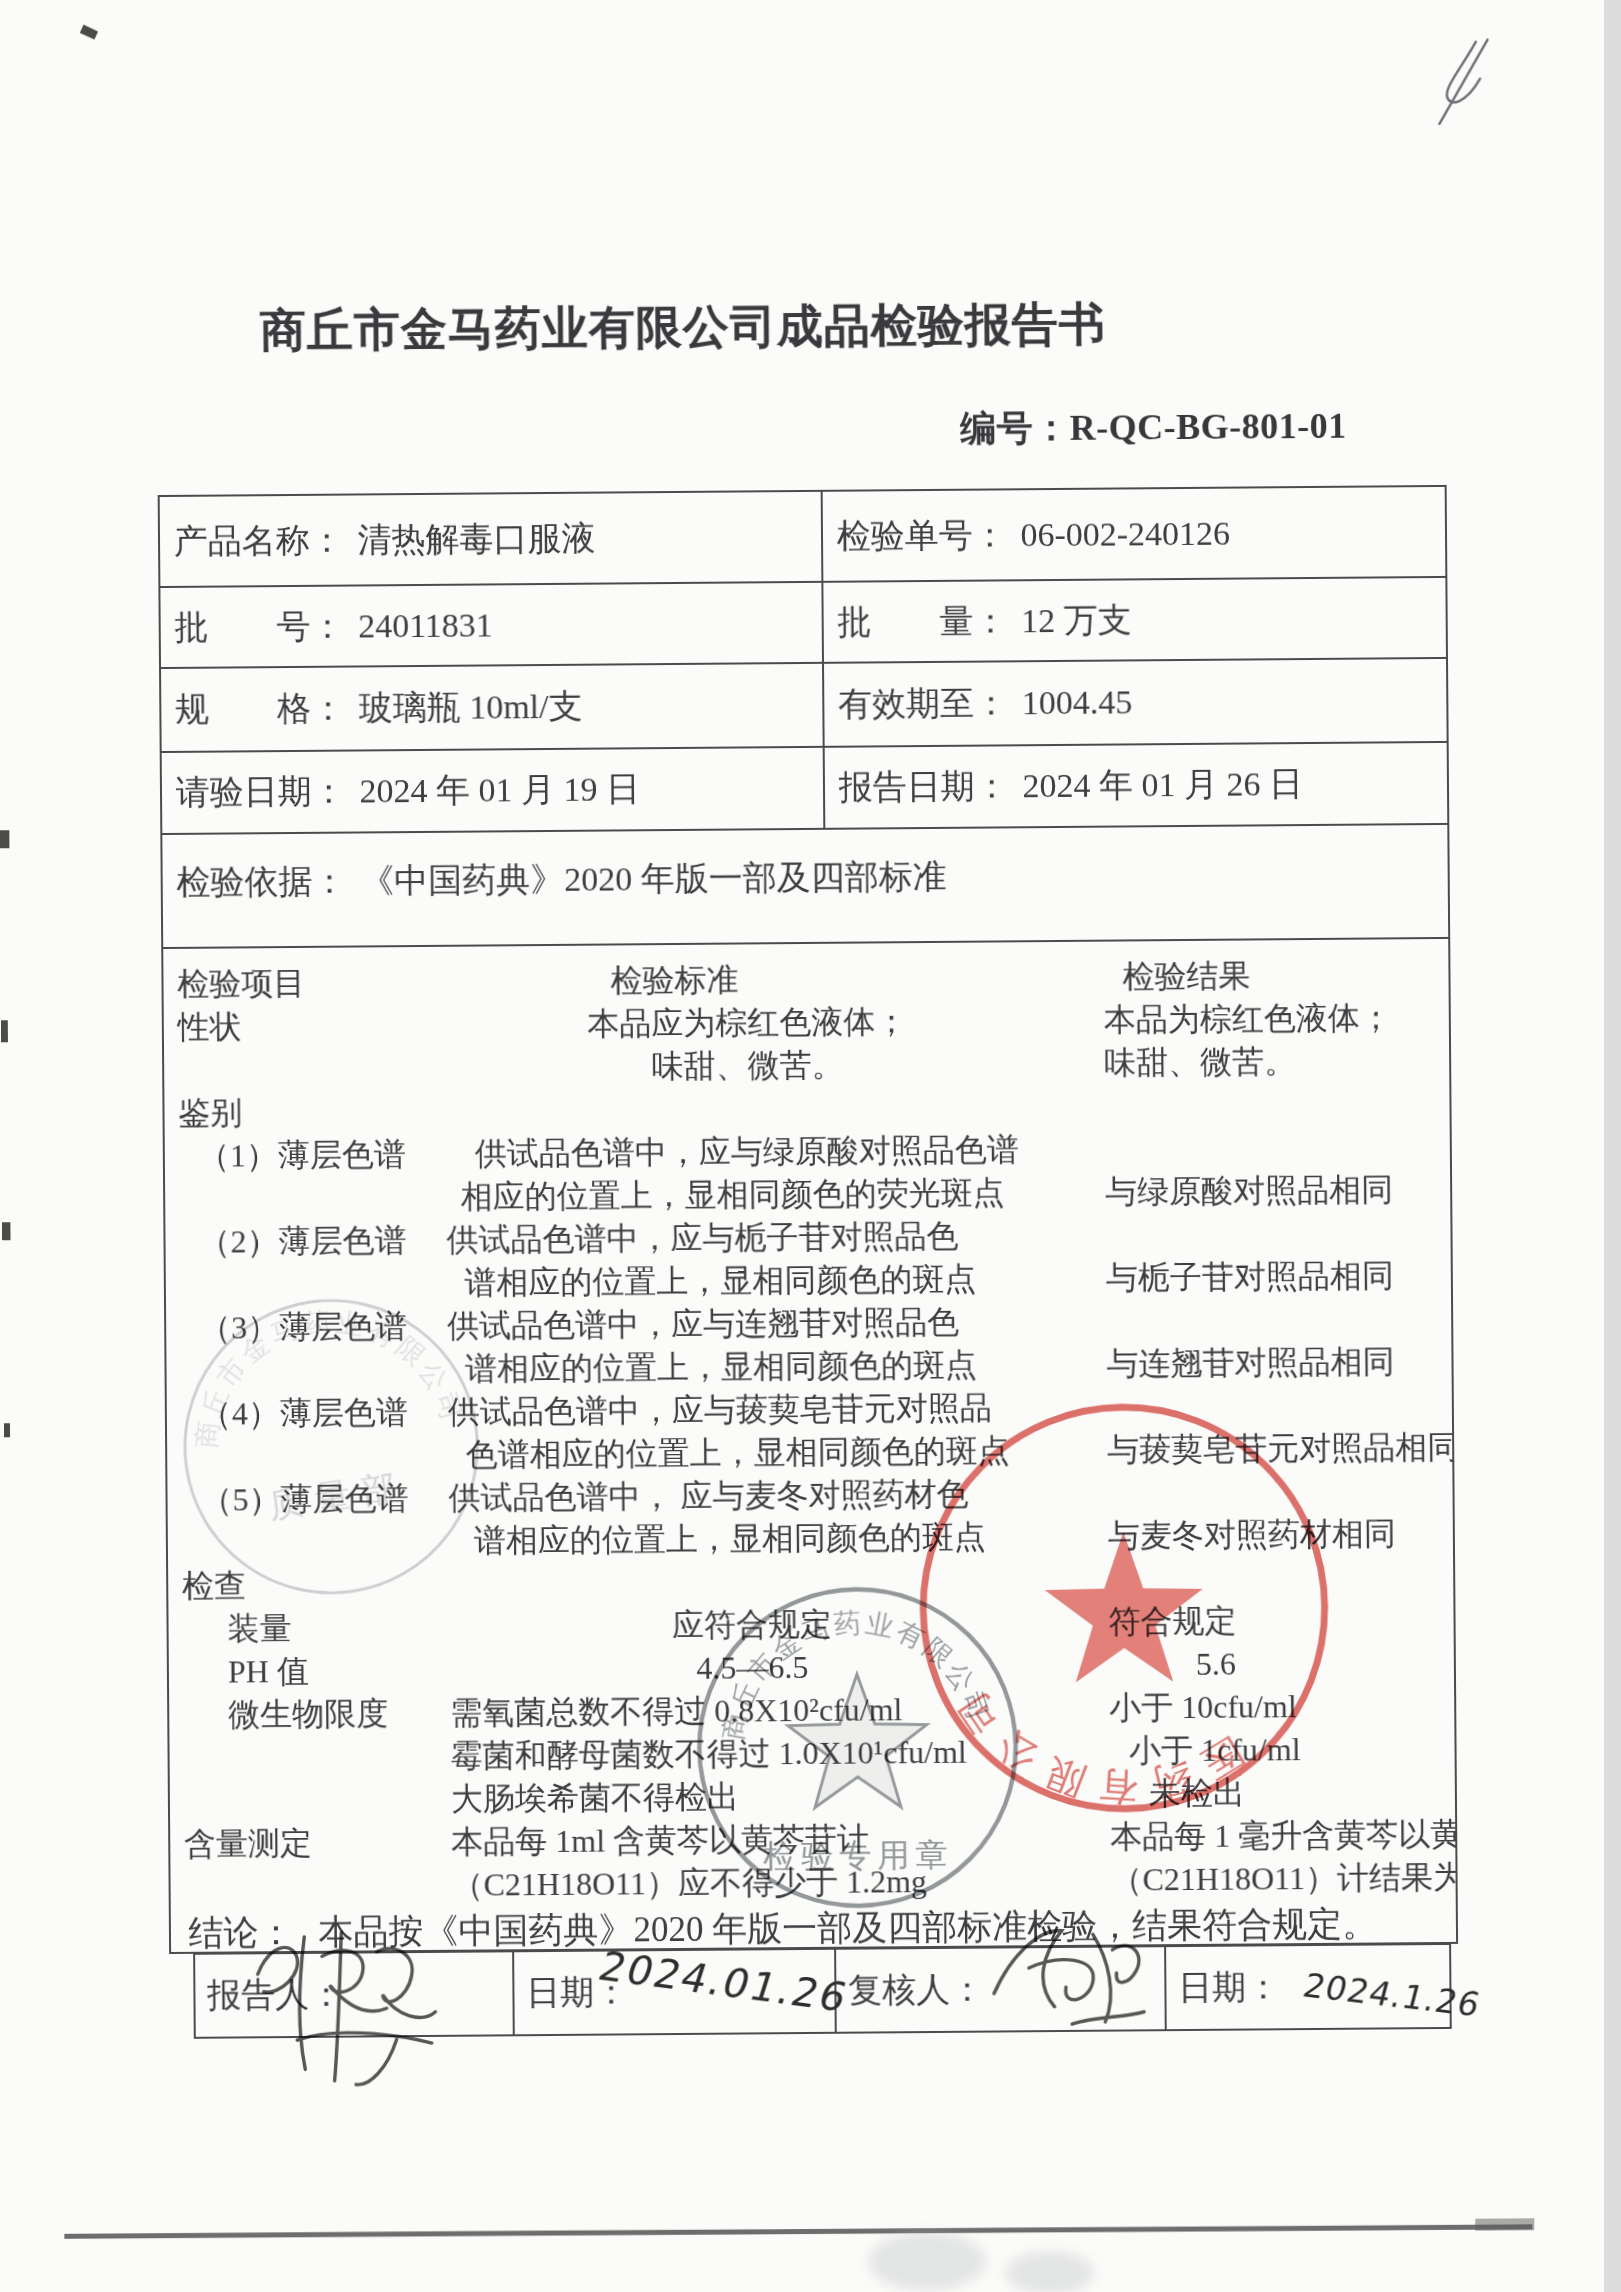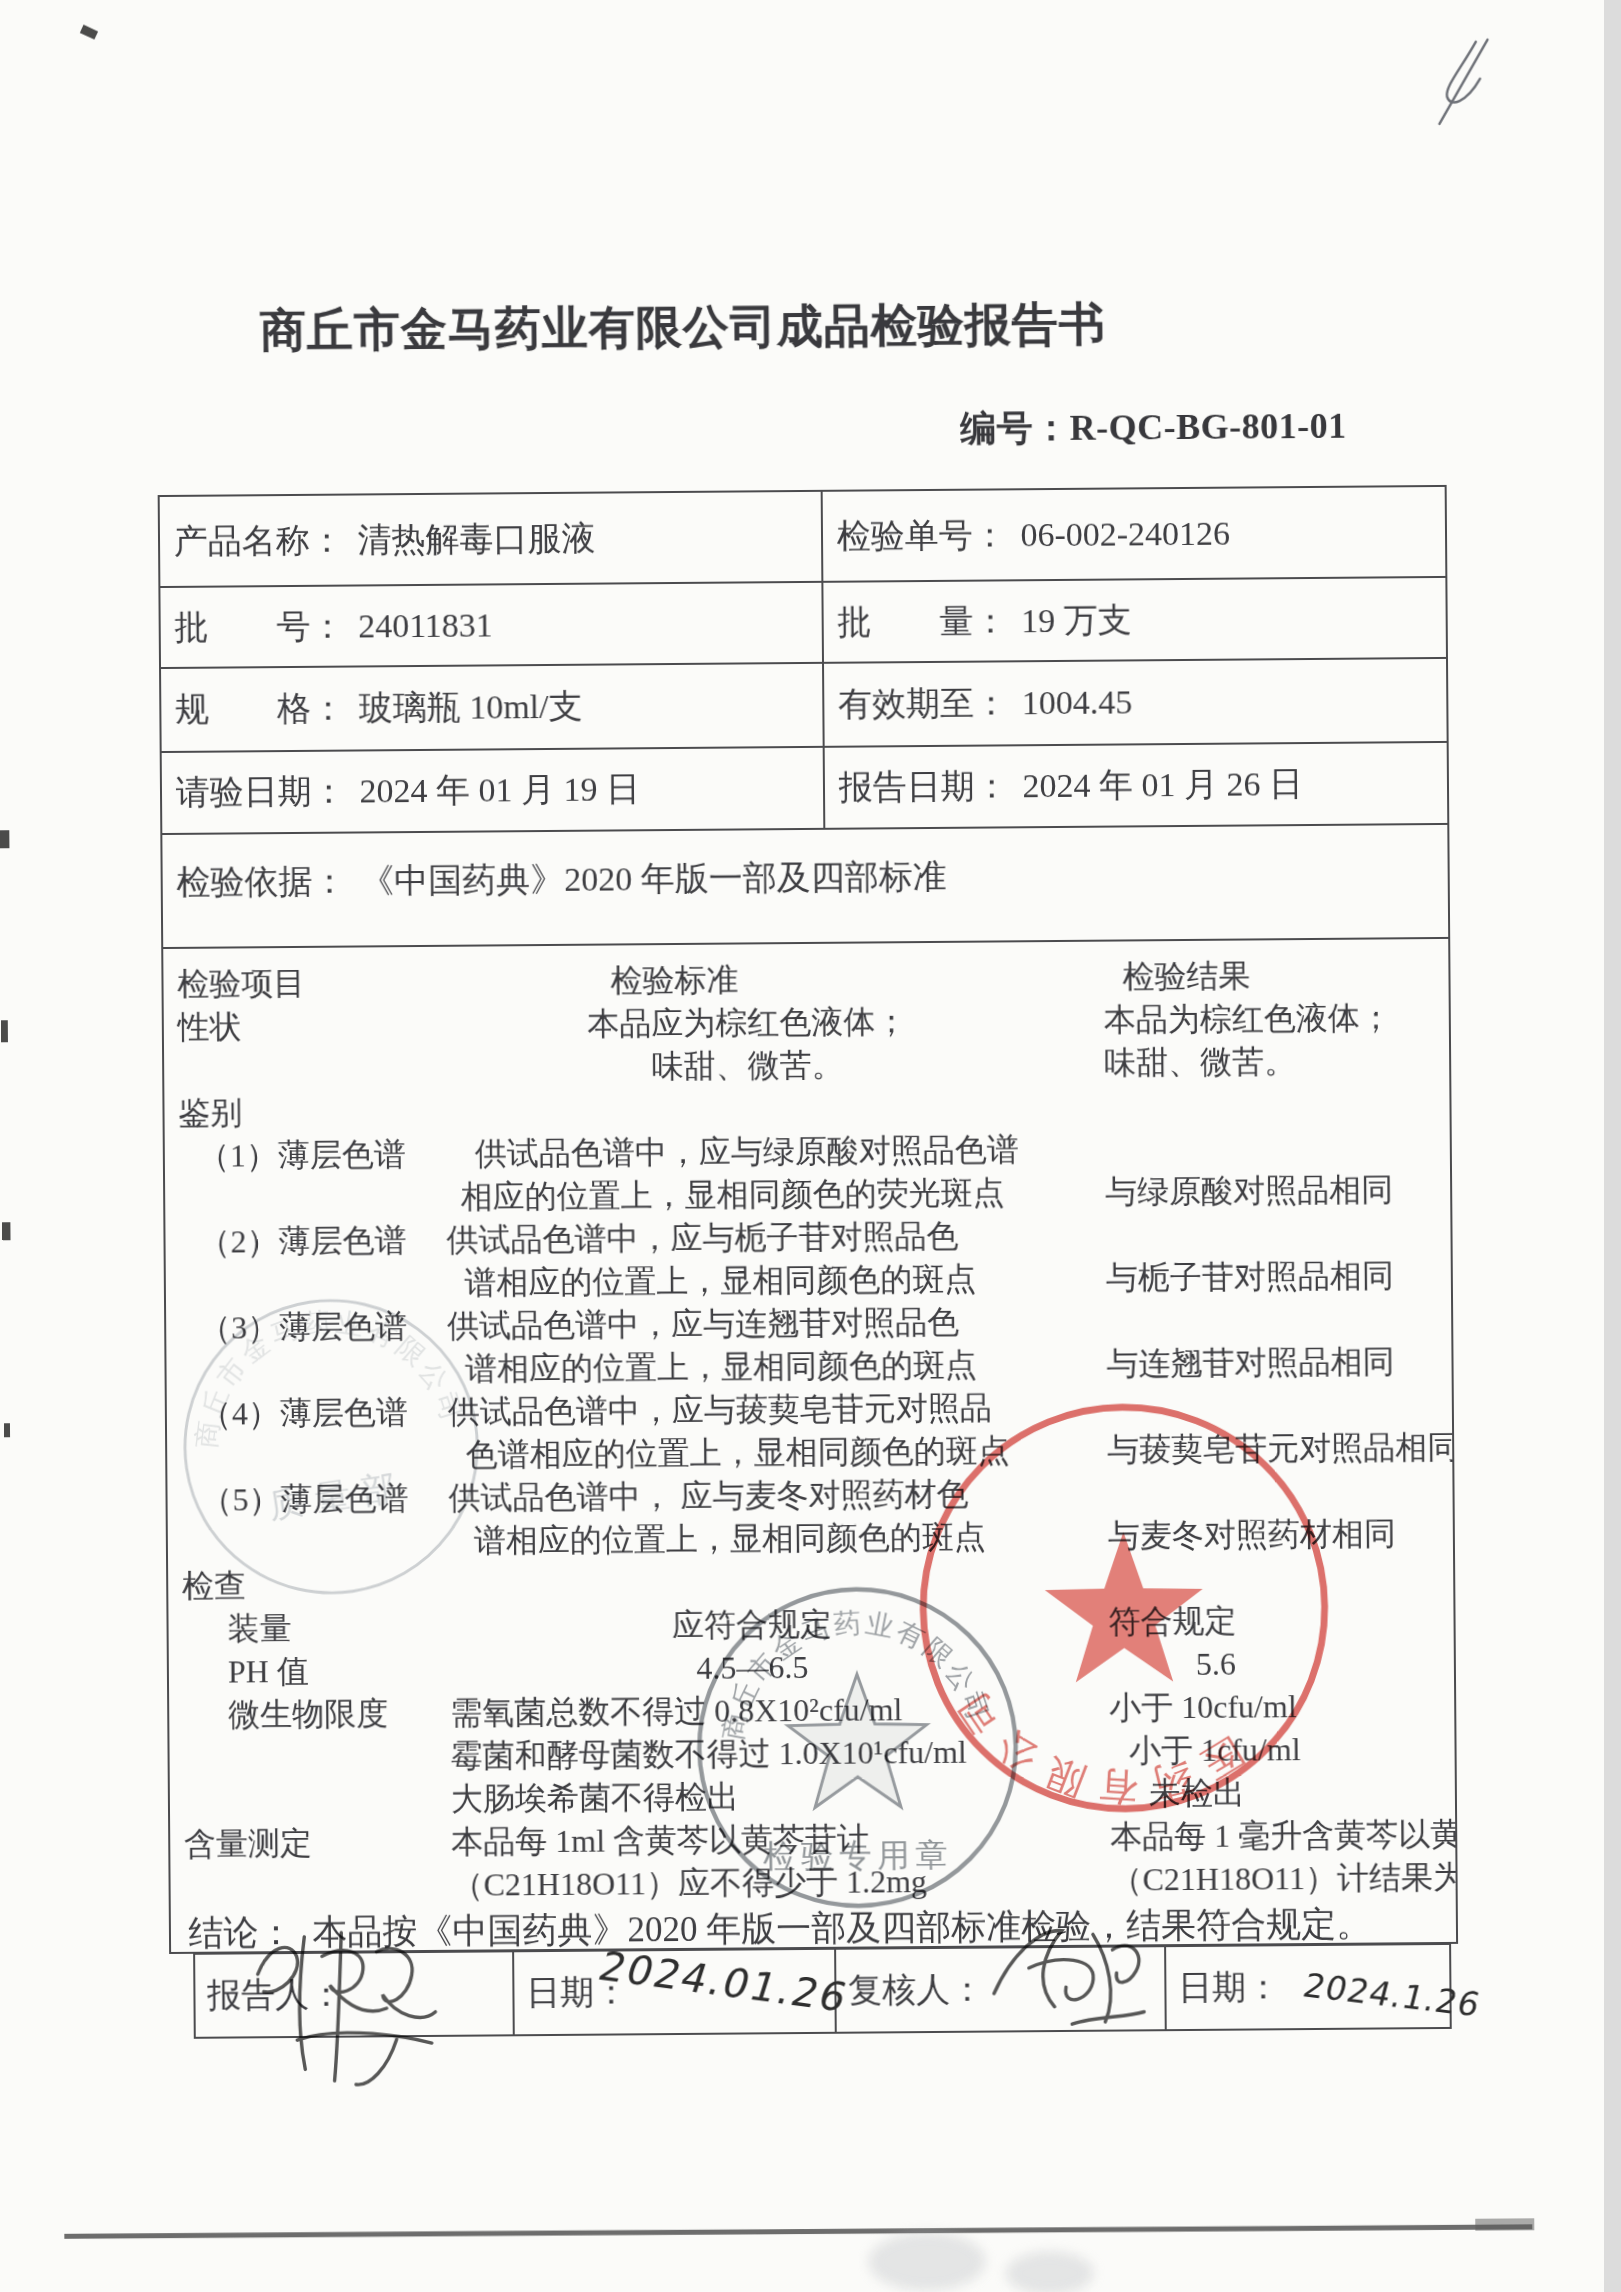--- a/index.html
+++ b/index.html
@@ -34,21 +34,21 @@
   .ci{width:281px;flex:none;padding-left:13.7px;box-sizing:border-box;}
   .cs{width:605px;flex:none;box-sizing:border-box;}
   .cr{flex:1;padding-left:54px;box-sizing:border-box;}
   .center{text-align:center;}
   .drop{padding-top:43px;}
   .ind{padding-left:59px;}   
   .ind2{padding-left:33px;}  
   .hstd{padding-left:166px;} .hres{padding-left:73px;}
   .resnum{padding-left:141px;}
   .concl{display:flex;padding-left:17.6px;margin-top:2px;font-size:35px;line-height:45px;white-space:nowrap;}
-  .concl .lbl{margin-right:19px;}
+  .concl .lbl{margin-right:25px;}
 
   
   .sig{position:absolute;left:185px;top:1948px;width:1258px;height:86px;
        border:2px solid #4b4b4e;box-sizing:border-box;display:flex;font-size:34px;}
   .scell{display:flex;align-items:center;padding-left:11.7px;box-sizing:border-box;}
   .scell+.scell{border-left:2px solid #4b4b4e;}
   .w1{width:317px}.w2{width:322px}.w3{width:330px}.w4{flex:1}
 
   
   .stamp{position:absolute;mix-blend-mode:multiply;pointer-events:none;}
@@ -93,21 +93,21 @@
       </div>
     </div>
 
     <div class="trow h83">
       <div class="lc">
         <span class="lbl">批　　号：</span>
         <span>24011831</span>
       </div>
       <div class="rc">
         <span class="lbl">批　　量：</span>
-        <span>19 万支</span>
+        <span>12 万支</span>
       </div>
     </div>
 
     <div class="trow h86">
       <div class="lc">
         <span class="lbl">规　　格：</span>
         <span>玻璃瓶 10ml/支</span>
       </div>
       <div class="rc">
         <span class="lbl">有效期至：</span>

